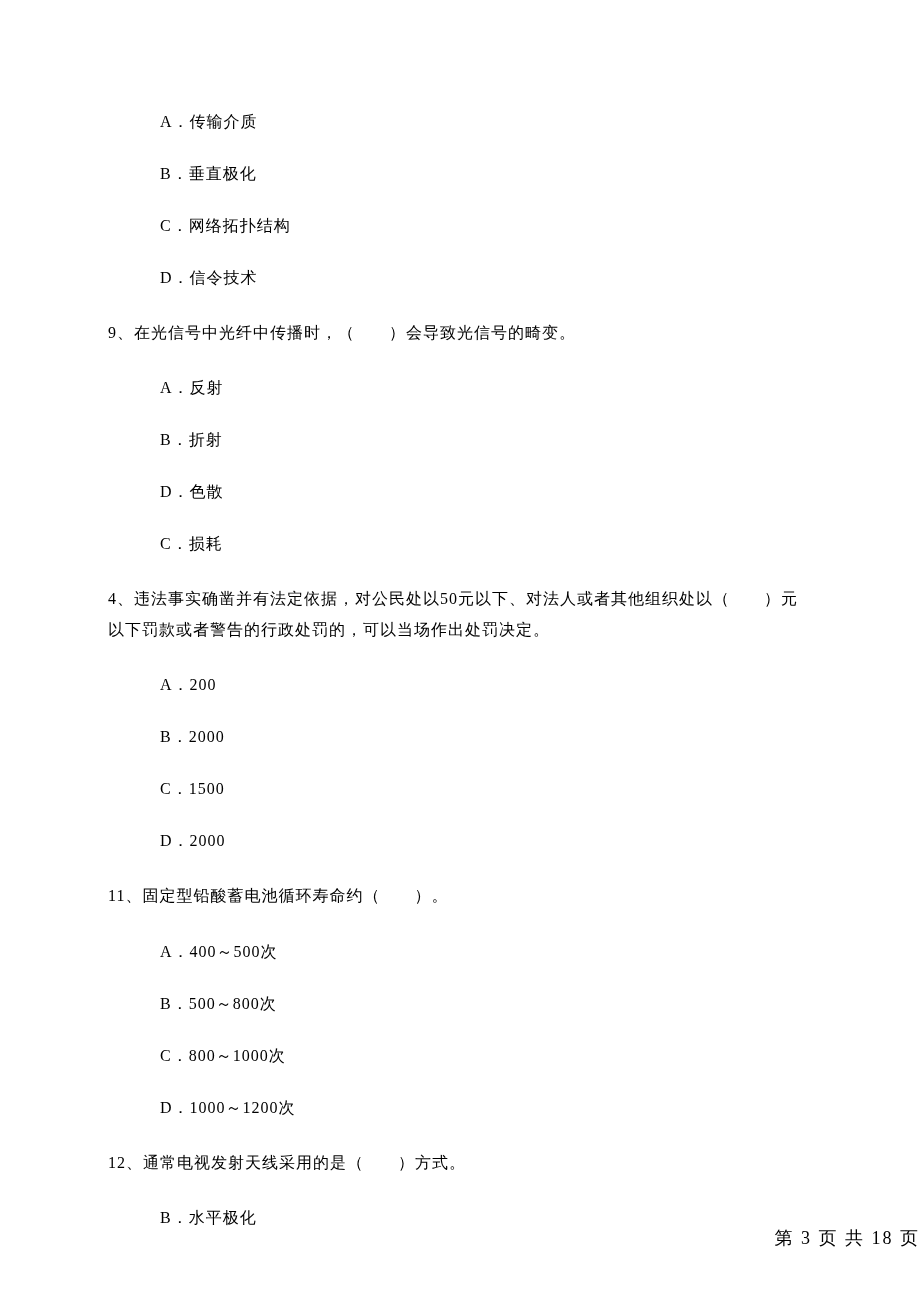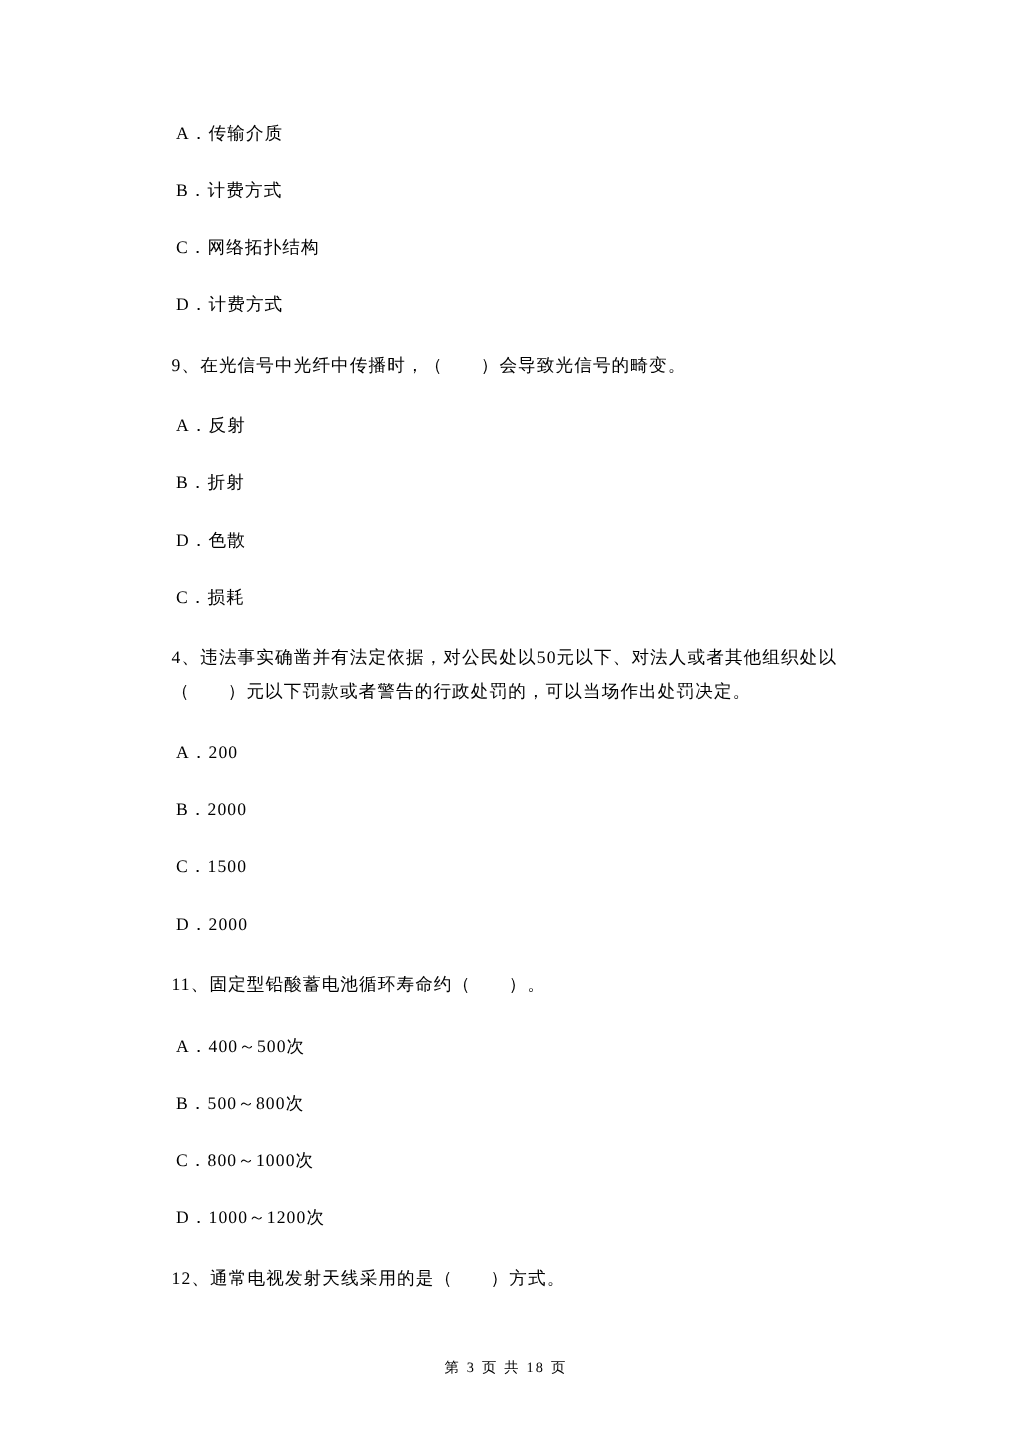--- a/index.html
+++ b/index.html
@@ -23,57 +23,57 @@
     }
     .option {
       margin-left: 52px;
       margin-bottom: 28px;
       letter-spacing: 1px;
     }
     .question {
       margin-bottom: 28px;
       letter-spacing: 1px;
       line-height: 1.9;
-      margin-left: 48px;
     }
     .footer {
       position: absolute;
       bottom: 50px;
       left: 0;
       width: 100%;
-      text-align: center;
-      font-size: 13px;
+      text-align: right;
+      font-size: 18px;
       letter-spacing: 2px;
     }
   </style>
 </head>
 <body>
 
 <div class="page-content">
 
   <div class="option">A．传输介质</div>
-  <div class="option">B．计费方式</div>
+  <div class="option">B．垂直极化</div>
   <div class="option">C．网络拓扑结构</div>
-  <div class="option">D．计费方式</div>
+  <div class="option">D．信令技术</div>
 
   <div class="question">9、在光信号中光纤中传播时，（　　）会导致光信号的畸变。</div>
   <div class="option">A．反射</div>
   <div class="option">B．折射</div>
   <div class="option">D．色散</div>
   <div class="option">C．损耗</div>
 
   <div class="question">4、违法事实确凿并有法定依据，对公民处以50元以下、对法人或者其他组织处以（　　）元以下罚款或者警告的行政处罚的，可以当场作出处罚决定。</div>
   <div class="option">A．200</div>
   <div class="option">B．2000</div>
   <div class="option">C．1500</div>
   <div class="option">D．2000</div>
 
   <div class="question">11、固定型铅酸蓄电池循环寿命约（　　）。</div>
   <div class="option">A．400～500次</div>
   <div class="option">B．500～800次</div>
   <div class="option">C．800～1000次</div>
   <div class="option">D．1000～1200次</div>
 
   <div class="question">12、通常电视发射天线采用的是（　　）方式。</div>
+  <div class="option">B．水平极化</div>
 
 </div>
 
 <div class="footer">第 3 页 共 18 页</div>
 
 </body></html>

